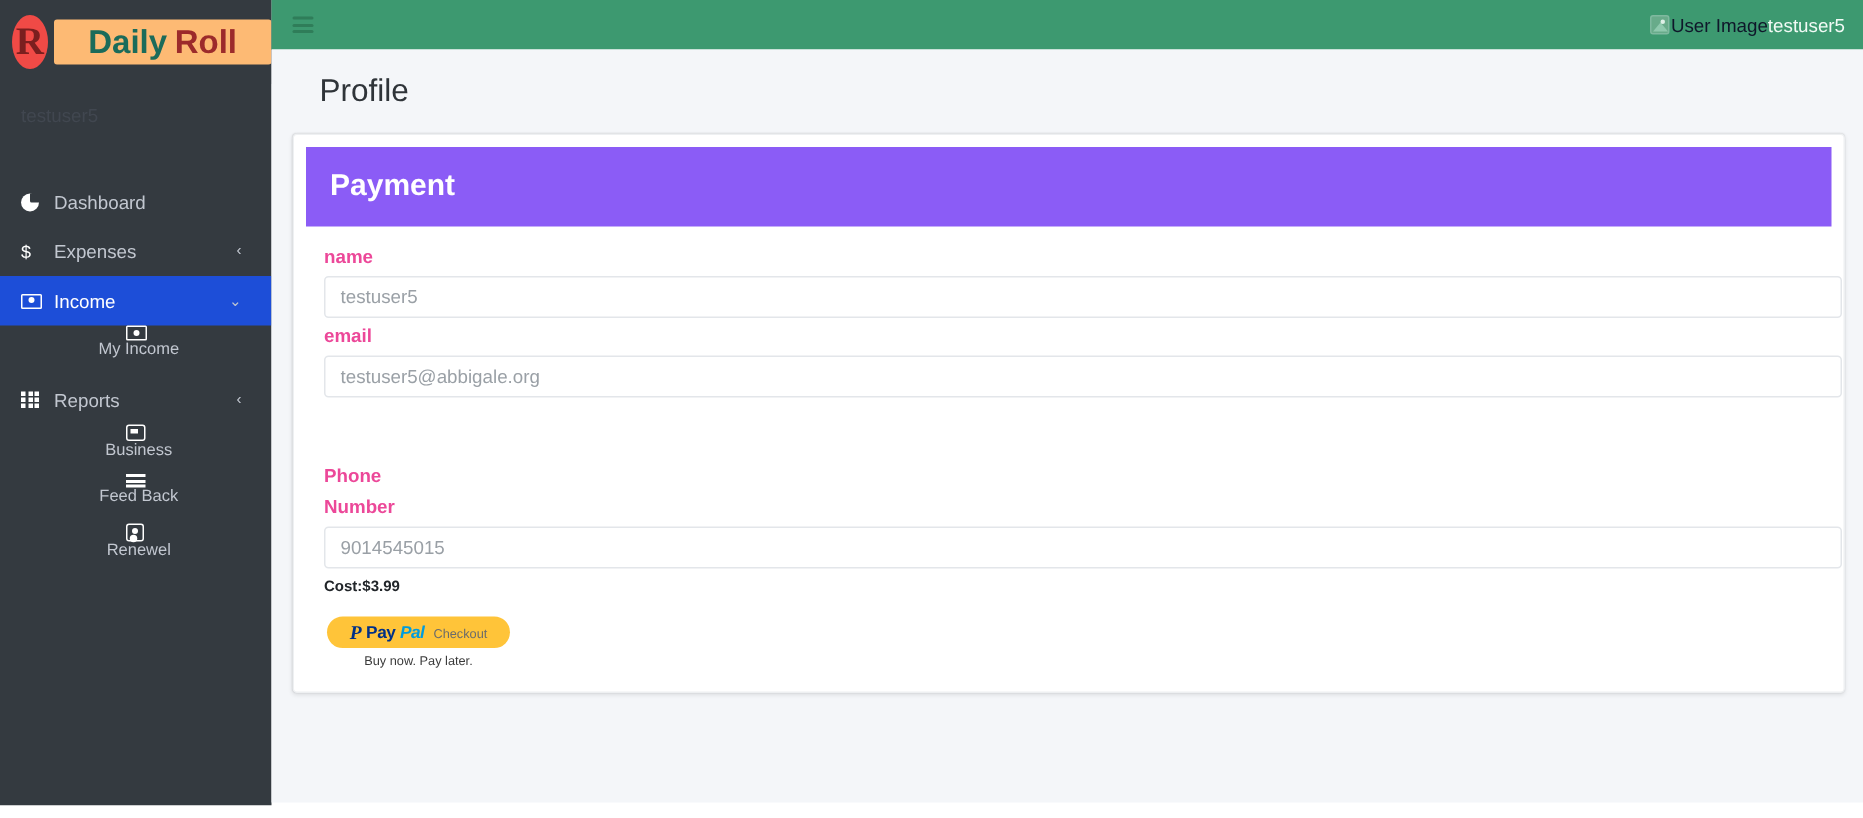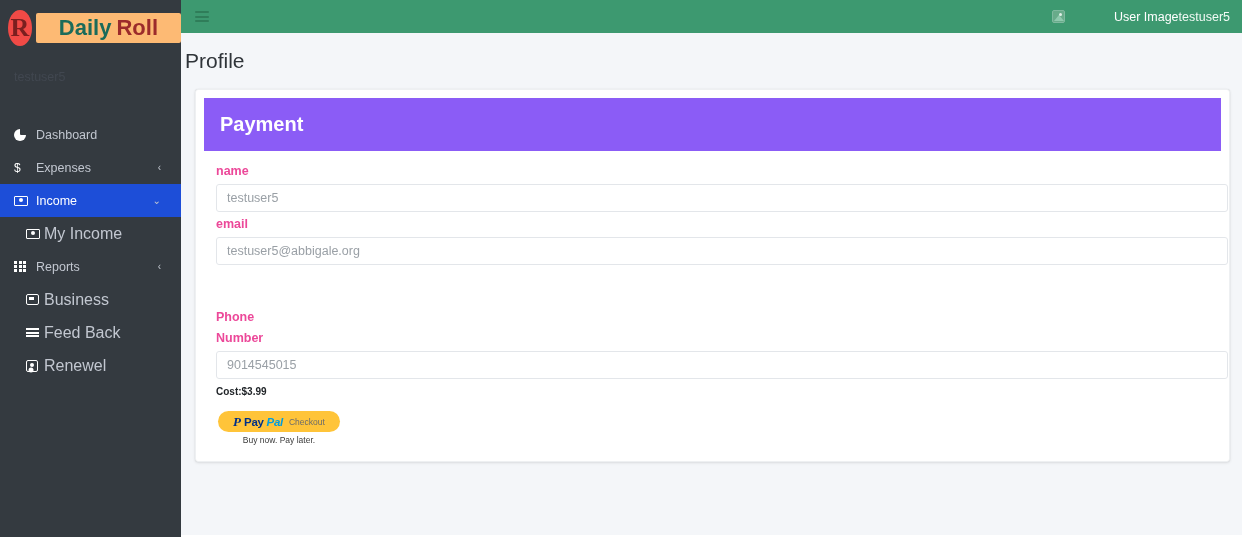--- a/index.html
+++ b/index.html
@@ -68,22 +68,23 @@
     display: flex; align-items: center; justify-content: flex-start;
     color: #ffffff;
     font-size: 12px;
   }
   .nav-label { white-space: nowrap; }
   .nav-arrow {
     position: absolute; right: 20px;
     font-size: 10px; color: #c2c7d0;
   }
   .nav-item.sub {
-    padding-left: 26px;
-    font-size: 16px;
+    padding-left: 4px;
+    font-size: 11px;
+    flex-direction: column;
   }
   .nav-item.sub .nav-ico { width: 18px; min-width: 18px; }
 
   .sq-ico {
     display: inline-block;
     width: 13px; height: 11px;
     border: 1.6px solid #ffffff;
     border-radius: 2px;
     position: relative;
   }
@@ -176,33 +177,33 @@
     border-left: 5px solid transparent;
     border-right: 5px solid transparent;
     border-bottom: 6px solid #8fc9ae;
   }
   .broken-img::after {
     content: ""; position: absolute; right: 2px; top: 2px;
     width: 3px; height: 3px; border-radius: 50%;
     background: #d8ecd f;
     background: #dff0e7;
   }
-  .alt-text { color: #ffffff; padding-left: 48px; }
+  .alt-text { color: #0f172a; }
   .user-name { color: #f1faf5; }
 
   
   .content {
     position: absolute; left: 181px; top: 33px;
     width: 1061px; height: 502px;
     background: #f4f6f9;
   }
   .page-head {
     height: 56px;
     display: flex; align-items: center;
-    padding-left: 4px;
+    padding-left: 32px;
   }
   .page-title {
     font-size: 21px; color: #2f3439; font-weight: normal;
   }
   .card {
     margin: 0 12px 0 14px;
     background: #ffffff;
     border: 1px solid #eef0f2;
     border-radius: 3px;
     box-shadow: 0 0 1px rgba(0,0,0,.12), 0 1px 3px rgba(0,0,0,.10);

